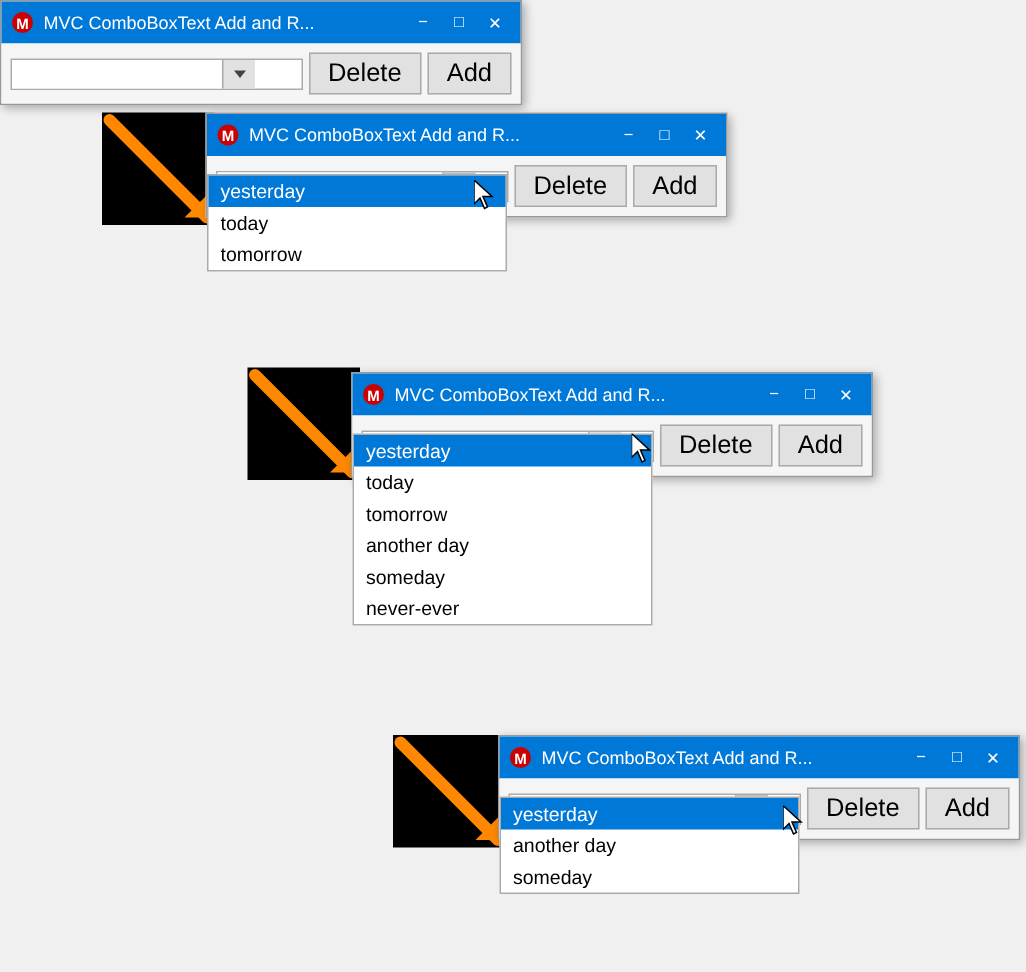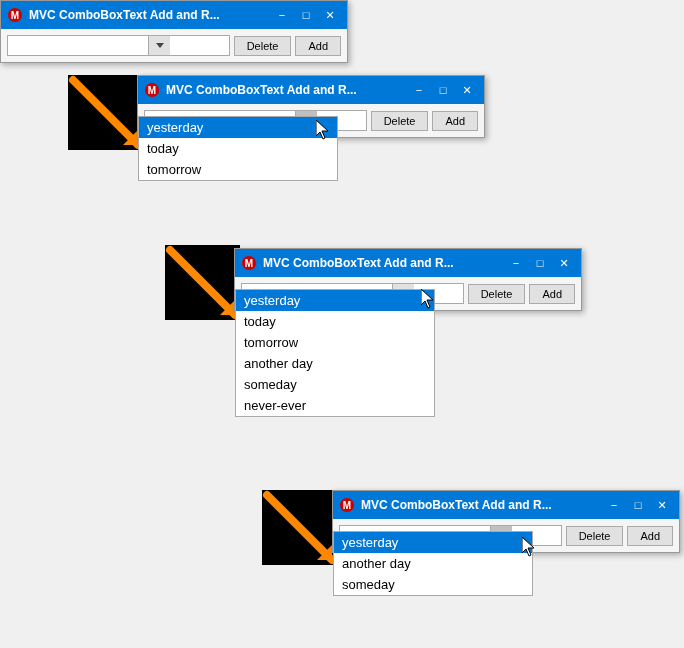--- a/index.html
+++ b/index.html
@@ -37,21 +37,20 @@
       margin-right: 6px;
       flex-shrink: 0;
     }
 
     .title-bar-text {
       flex: 1;
       font-size: 12px;
       white-space: nowrap;
       overflow: hidden;
       text-overflow: ellipsis;
-      font-weight: bold;
     }
 
     .title-bar-controls {
       display: flex;
       gap: 2px;
     }
 
     .tb-btn {
       width: 22px;
       height: 20px;
@@ -98,21 +97,21 @@
       display: flex;
       align-items: center;
       justify-content: center;
     }
 
     .btn {
       padding: 3px 12px;
       background: #e1e1e1;
       border: 1px solid #aaa;
       cursor: pointer;
-      font-size: 11px;
+      font-size: 17px;
     }
 
     
     .dropdown {
       position: absolute;
       background: #fff;
       border: 1px solid #aaa;
       z-index: 10;
     }
 

